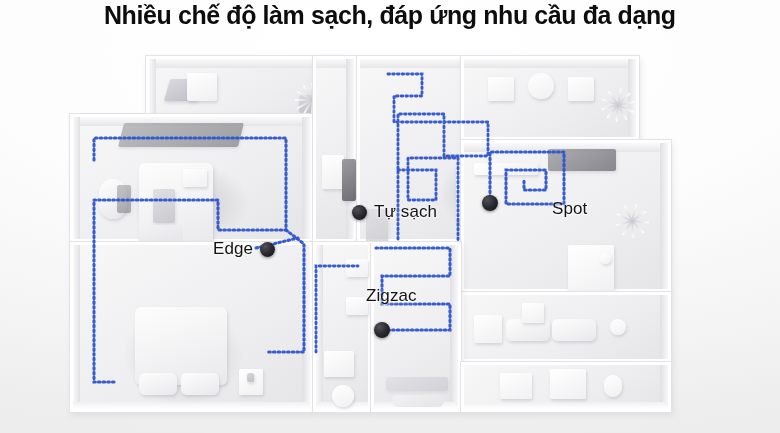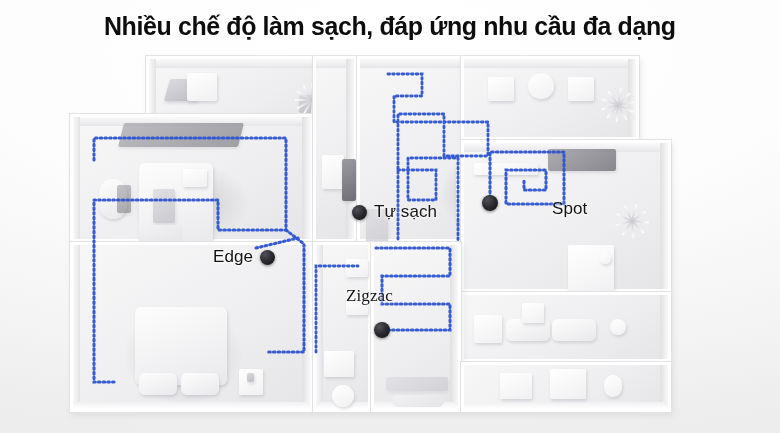--- a/index.html
+++ b/index.html
@@ -11,21 +11,21 @@
     position:relative;
   }
   #stage{
     position:absolute;inset:0;width:780px;height:433px;overflow:hidden;
     background:
       radial-gradient(120% 90% at 50% 12%, #ffffff 0%, #fdfdfd 42%, #f4f4f5 78%, #ededee 100%);
   }
   
   #title-bar{
     position:absolute;left:0;top:0;width:780px;height:52px;
-    display:flex;align-items:center;justify-content:center;
+    display:flex;align-items:flex-start;justify-content:center;
     z-index:60;
   }
   #page-title{
     font-size:26px;font-weight:700;color:#0d0d0d;
     letter-spacing:-0.4px;white-space:nowrap;
     transform:scaleX(.96);
     text-shadow:0 1px 0 rgba(255,255,255,.7);
   }
   
   #floorplan{
@@ -263,31 +263,31 @@
       <path class="trail" d="M 318 196 L 392 196 L 392 224 L 324 224 L 324 252 L 392 252 L 392 278 L 324 278"></path>
 
       <path class="trail thin" d="M 258 300 L 258 214 L 300 214"></path>
     </svg>
 
     <div class="robot free lg" style="left:316px;top:270px;"></div>
     <div class="robot free lg" style="left:424px;top:143px;"></div>
 
   </div>
 
-  <div class="mode-label" style="left:213px;top:247px;align-items:center;">
+  <div class="mode-label" style="left:213px;top:239px;align-items:center;">
     <span class="txt">Edge</span>
     <span class="robot"></span>
   </div>
 
   <div class="mode-label" style="left:352px;top:202px;">
     <span class="robot"></span>
     <span class="txt">Tự sạch</span>
   </div>
 
-  <div class="mode-label" style="left:346px;top:286px;font-family:Liberation Serif, serif;">
+  <div class="mode-label" style="left:366px;top:286px;">
     <span class="txt">Zigzac</span>
   </div>
 
   <div class="mode-label" style="left:552px;top:199px;">
     <span class="txt">Spot</span>
   </div>
 
 </div>
 
 </body></html>

